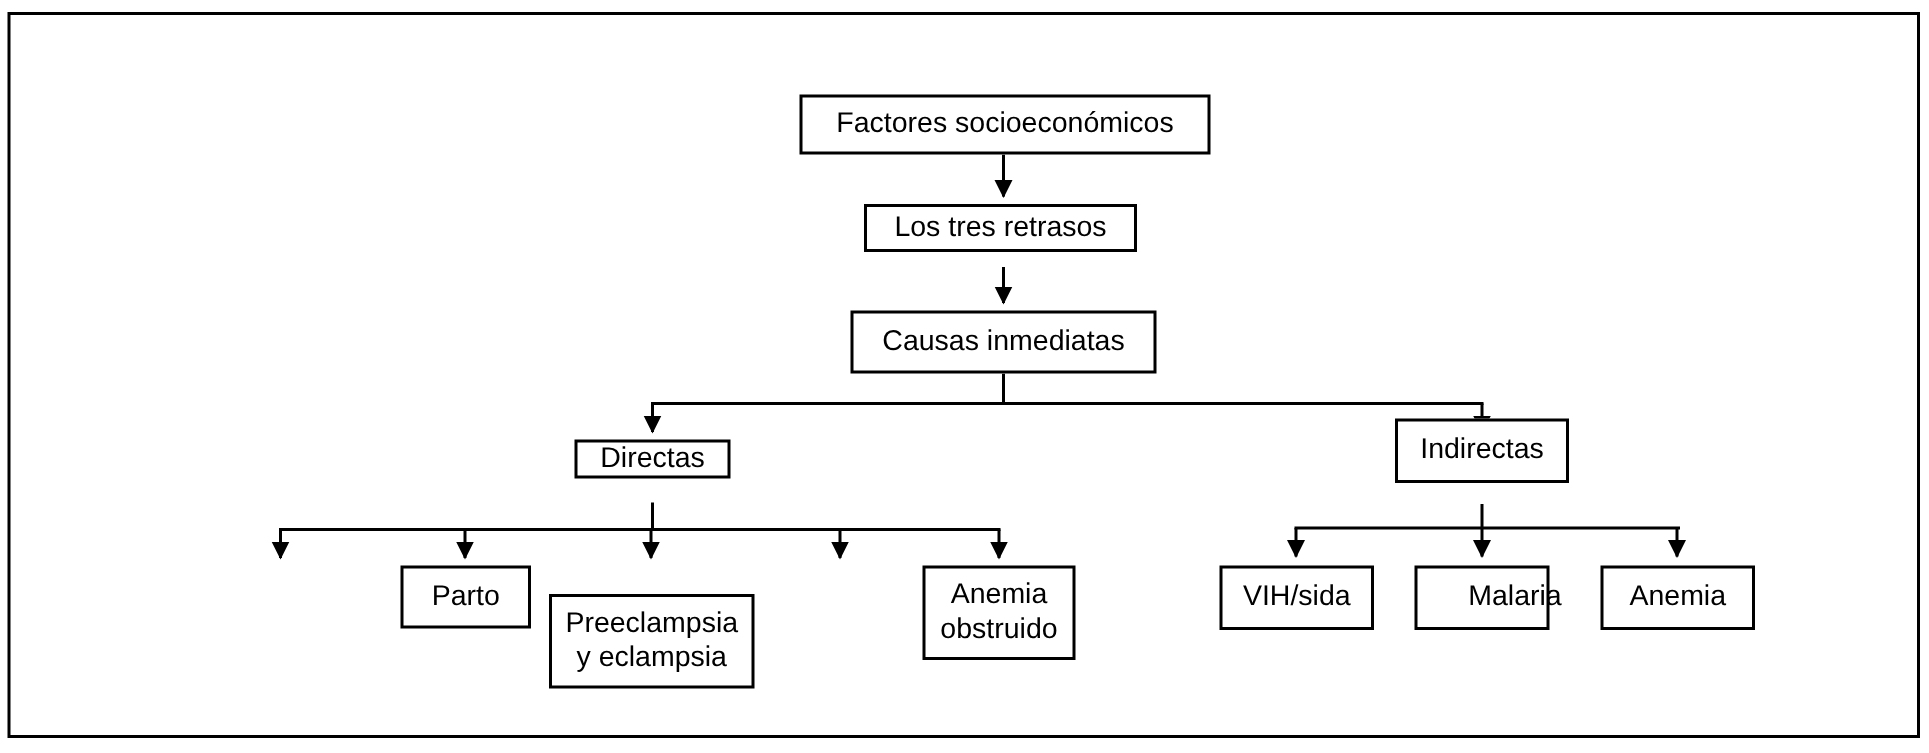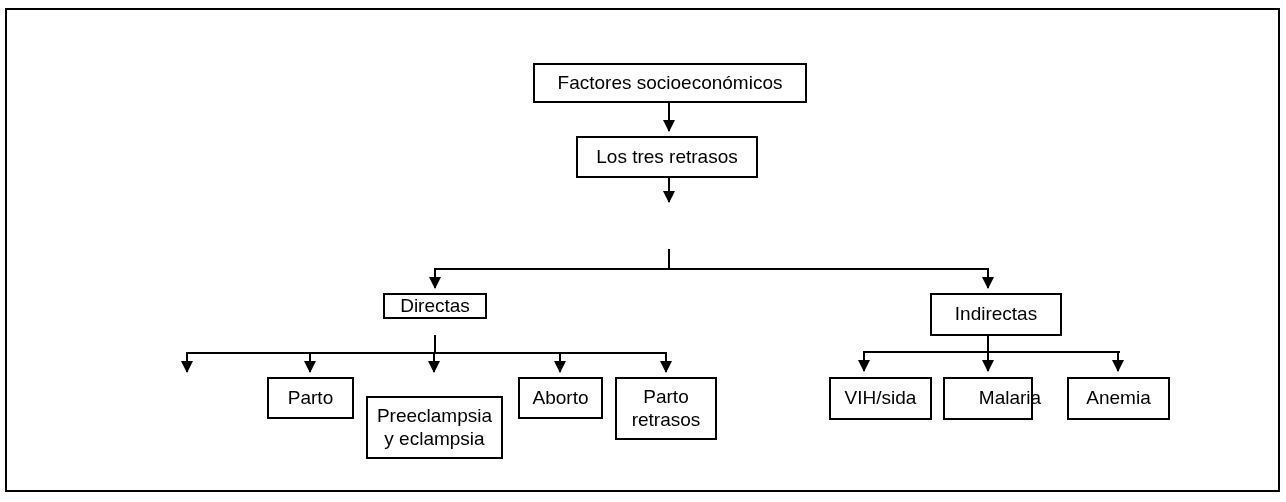--- a/index.html
+++ b/index.html
@@ -79,35 +79,35 @@
 
       <path d="M988,336 L988,352 M863,352 L1120,352"></path>
       <path d="M864,352 L864,371" marker-end="url(#arrow)"></path>
       <path d="M988,352 L988,371" marker-end="url(#arrow)"></path>
       <path d="M1118,352 L1118,371" marker-end="url(#arrow)"></path>
     </g>
   </svg>
 
   <div class="node" style="left:533px; top:63px; width:274px; height:40px;text-align:center;">Factores socioeconómicos</div>
 
-  <div class="node" style="left:576px; top:136px; width:182px; height:42px;text-align:right;">Los tres retrasos</div>
+  <div class="node" style="left:576px; top:136px; width:182px; height:32px;text-align:right;">Los tres retrasos</div>
 
+  <div class="node" style="left:567px; top:207px; width:204px; height:42px;">Causas inmediatas</div>
 
   <div class="node" style="left:383px; top:293px; width:104px; height:26px;">Directas</div>
 
-  <div class="node" style="left:930px; top:293px; width:132px; height:43px;">Indirectas</div>
+  <div class="node" style="left:930px; top:279px; width:116px; height:43px;">Indirectas</div>
 
 
   <div class="node" style="left:267px; top:377px; width:87px; height:42px;">Parto</div>
 
   <div class="node" style="left:366px; top:377px; width:137px; height:63px;margin-top:19px;">Preeclampsia y eclampsia</div>
 
-  <div class="node" style="left:518px; top:377px; width:85px; height:42px;">Aborto</div>
 
-  <div class="node" style="left:615px; top:377px; width:102px; height:63px;">Parto retrasos</div>
+  <div class="node" style="left:615px; top:377px; width:102px; height:63px;">Anemia obstruido</div>
 
-  <div class="node" style="left:813px; top:377px; width:103px; height:43px;margin-left:16px;">VIH/sida</div>
+  <div class="node" style="left:813px; top:377px; width:103px; height:43px;">VIH/sida</div>
 
   <div class="node" style="left:943px; top:377px; width:90px; height:43px;padding-left:48px;">Malaria</div>
 
   <div class="node" style="left:1067px; top:377px; width:103px; height:43px;">Anemia</div>
 
 </div>
 
 </body></html>

